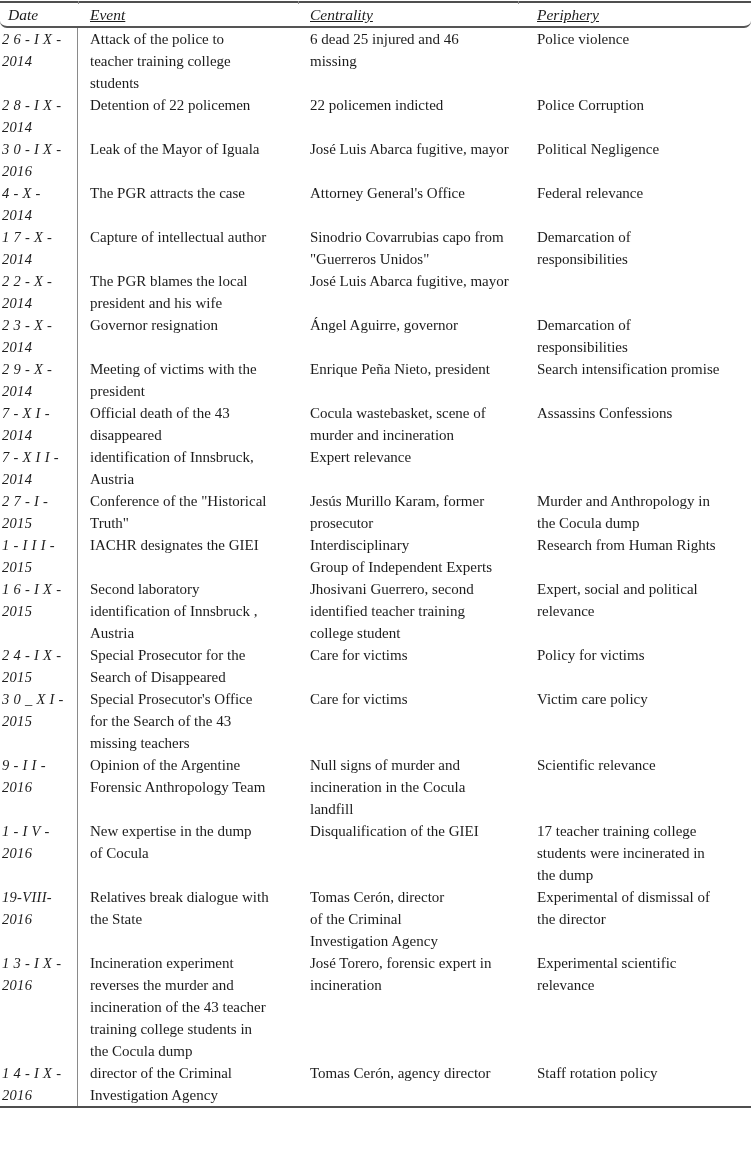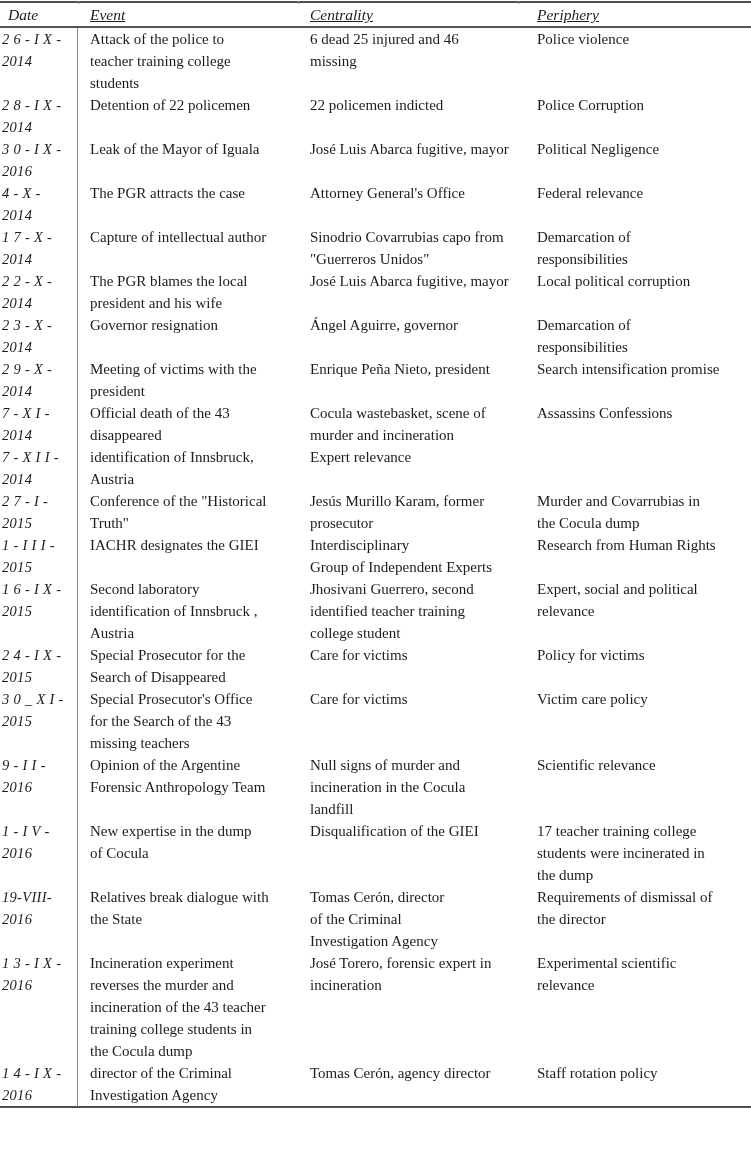--- a/index.html
+++ b/index.html
@@ -30,20 +30,21 @@
   .tick-2 { left: 298px; }
   .tick-3 { left: 518px; }
   .table {
     margin-top: 1px;
     border-top: 2px solid #4f4f4f;
     border-bottom: 2px solid #4f4f4f;
   }
   .grid-row {
     display: grid;
     grid-template-columns: 78px 220px 227px 1fr;
+    border-radius: 7px;
   }
   .header-row {
     border-bottom: 2px solid #555555;
     font-style: italic;
     font-size: 15.5px;
     line-height: 22px;
     padding-top: 1px;
     padding-bottom: 0px;
   }
   .header-cell { white-space: nowrap; }
@@ -168,23 +169,20 @@
             <div class="line">2 2 - X -</div>
             <div class="line">2014</div>
           </div>
           <div class="cell event-cell">
             <div class="line">The PGR blames the local</div>
             <div class="line">president and his wife</div>
           </div>
           <div class="cell centrality-cell">
             <div class="line">José Luis Abarca fugitive, mayor</div>
           </div>
-          <div class="cell periphery-cell">
-            <div class="line">Local political corruption</div>
-          </div>
         </div>
         <div class="grid-row">
           <div class="cell date-cell">
             <div class="line">2 3 - X -</div>
             <div class="line">2014</div>
           </div>
           <div class="cell event-cell">
             <div class="line">Governor resignation</div>
           </div>
           <div class="cell centrality-cell">
@@ -248,21 +246,21 @@
           </div>
           <div class="cell event-cell">
             <div class="line">Conference of the "Historical</div>
             <div class="line">Truth"</div>
           </div>
           <div class="cell centrality-cell">
             <div class="line">Jesús Murillo Karam, former</div>
             <div class="line">prosecutor</div>
           </div>
           <div class="cell periphery-cell">
-            <div class="line">Murder and Covarrubias in</div>
+            <div class="line">Murder and Anthropology in</div>
             <div class="line">the Cocula dump</div>
           </div>
         </div>
         <div class="grid-row">
           <div class="cell date-cell">
             <div class="line">1 - I I I -</div>
             <div class="line">2015</div>
           </div>
           <div class="cell event-cell">
             <div class="line">IACHR designates the GIEI</div>
@@ -372,21 +370,21 @@
           <div class="cell event-cell">
             <div class="line">Relatives break dialogue with</div>
             <div class="line">the State</div>
           </div>
           <div class="cell centrality-cell">
             <div class="line">Tomas Cerón, director</div>
             <div class="line">of the Criminal</div>
             <div class="line">Investigation Agency</div>
           </div>
           <div class="cell periphery-cell">
-            <div class="line">Requirements of dismissal of</div>
+            <div class="line">Experimental of dismissal of</div>
             <div class="line">the director</div>
           </div>
         </div>
         <div class="grid-row">
           <div class="cell date-cell">
             <div class="line">1 3 - I X -</div>
             <div class="line">2016</div>
           </div>
           <div class="cell event-cell">
             <div class="line">Incineration experiment</div>

